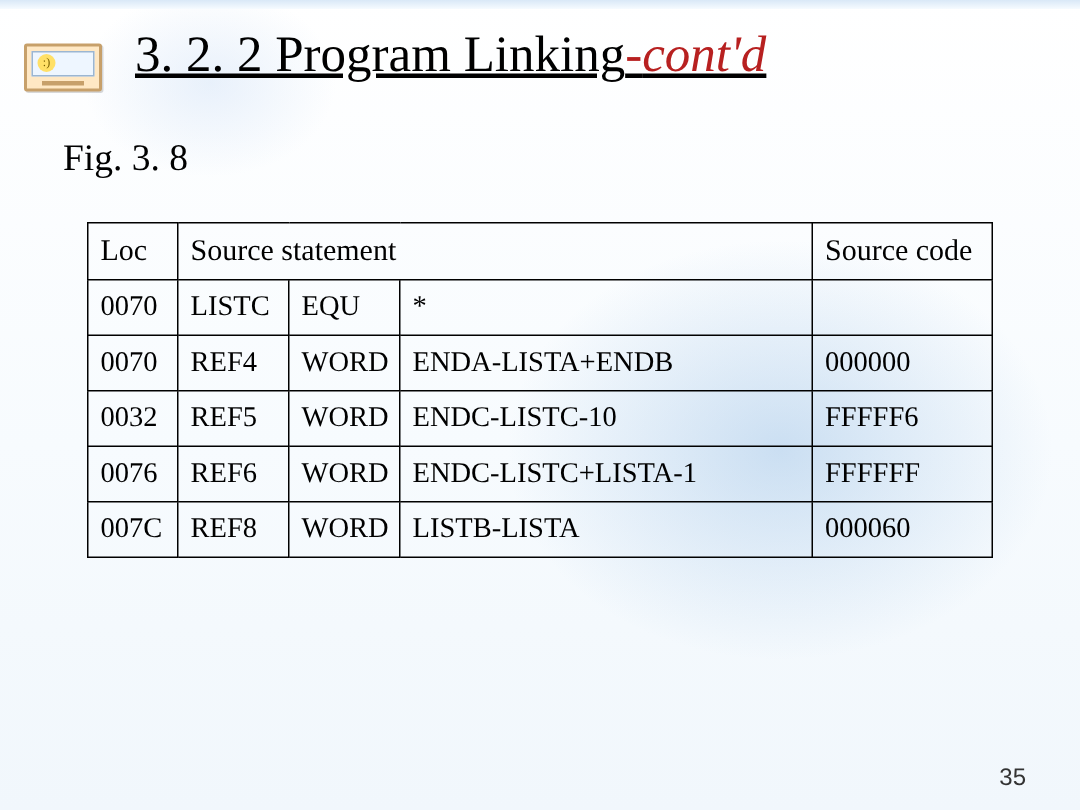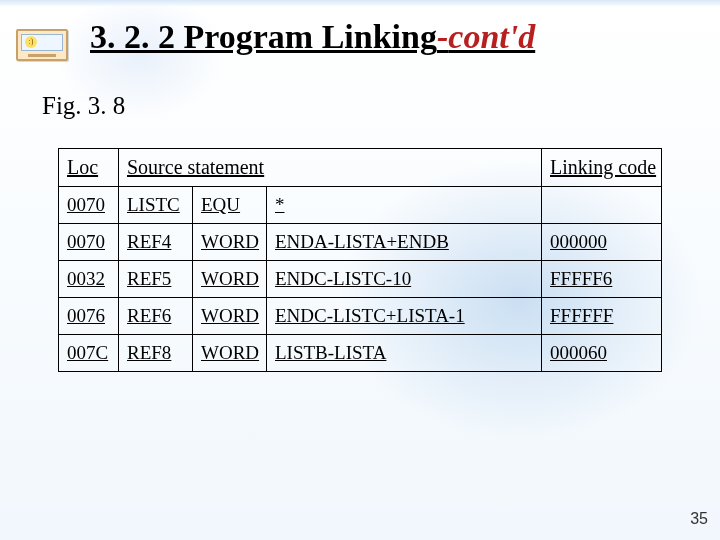--- a/index.html
+++ b/index.html
@@ -72,21 +72,21 @@
     color: #7a6000;
   }
   .title-wrap {
     position: absolute;
     top: 18px;
     left: 90px;
     right: 30px;
   }
   .title {
     font-size: 34px;
-    font-weight: bold;
+    font-weight: normal;
     color: #000;
     text-decoration: underline;
     line-height: 1.1;
   }
   .title .cont {
     font-style: italic;
     color: #b72020;
   }
   .figlabel {
     position: absolute;
@@ -114,31 +114,30 @@
   col.c-oper  { }
   col.c-obj   { width: 120px; }
   th, td {
     border: 1px solid #000;
     padding: 7px 6px 7px 8px;
     text-align: left;
     vertical-align: middle;
     font-weight: normal;
     background: rgba(255,255,255,0);
     white-space: nowrap;
-    text-decoration: underline;
   }
   tr.hdr td, tr.hdr th {
     font-size: 20px;
   }
   tr.hdr .src-hdr {
     text-align: left;
   }
   .pagenum {
     position: absolute;
-    right: 12px;
+    right: 36px;
     bottom: 12px;
     font-size: 16px;
     font-family: Arial, sans-serif;
     color: #333;
     text-align: right;
   }
 </style>
 </head>
 <body>
 
@@ -165,21 +164,21 @@
         <col class="c-loc">
           <col class="c-label">
           <col class="c-op">
           <col class="c-oper">
           <col class="c-obj">
       </colgroup>
       <tbody id="tbody">
         <tr class="hdr">
           <td>Loc</td>
           <td class="src-hdr" colspan="3">Source statement</td>
-          <td>Linking code</td>
+          <td>Source code</td>
         </tr>
       <tr>
             <td>0070</td>
             <td>LISTC</td>
             <td>EQU</td>
             <td>*</td>
             <td></td>
           </tr>
           <tr>
             <td>0070</td>

